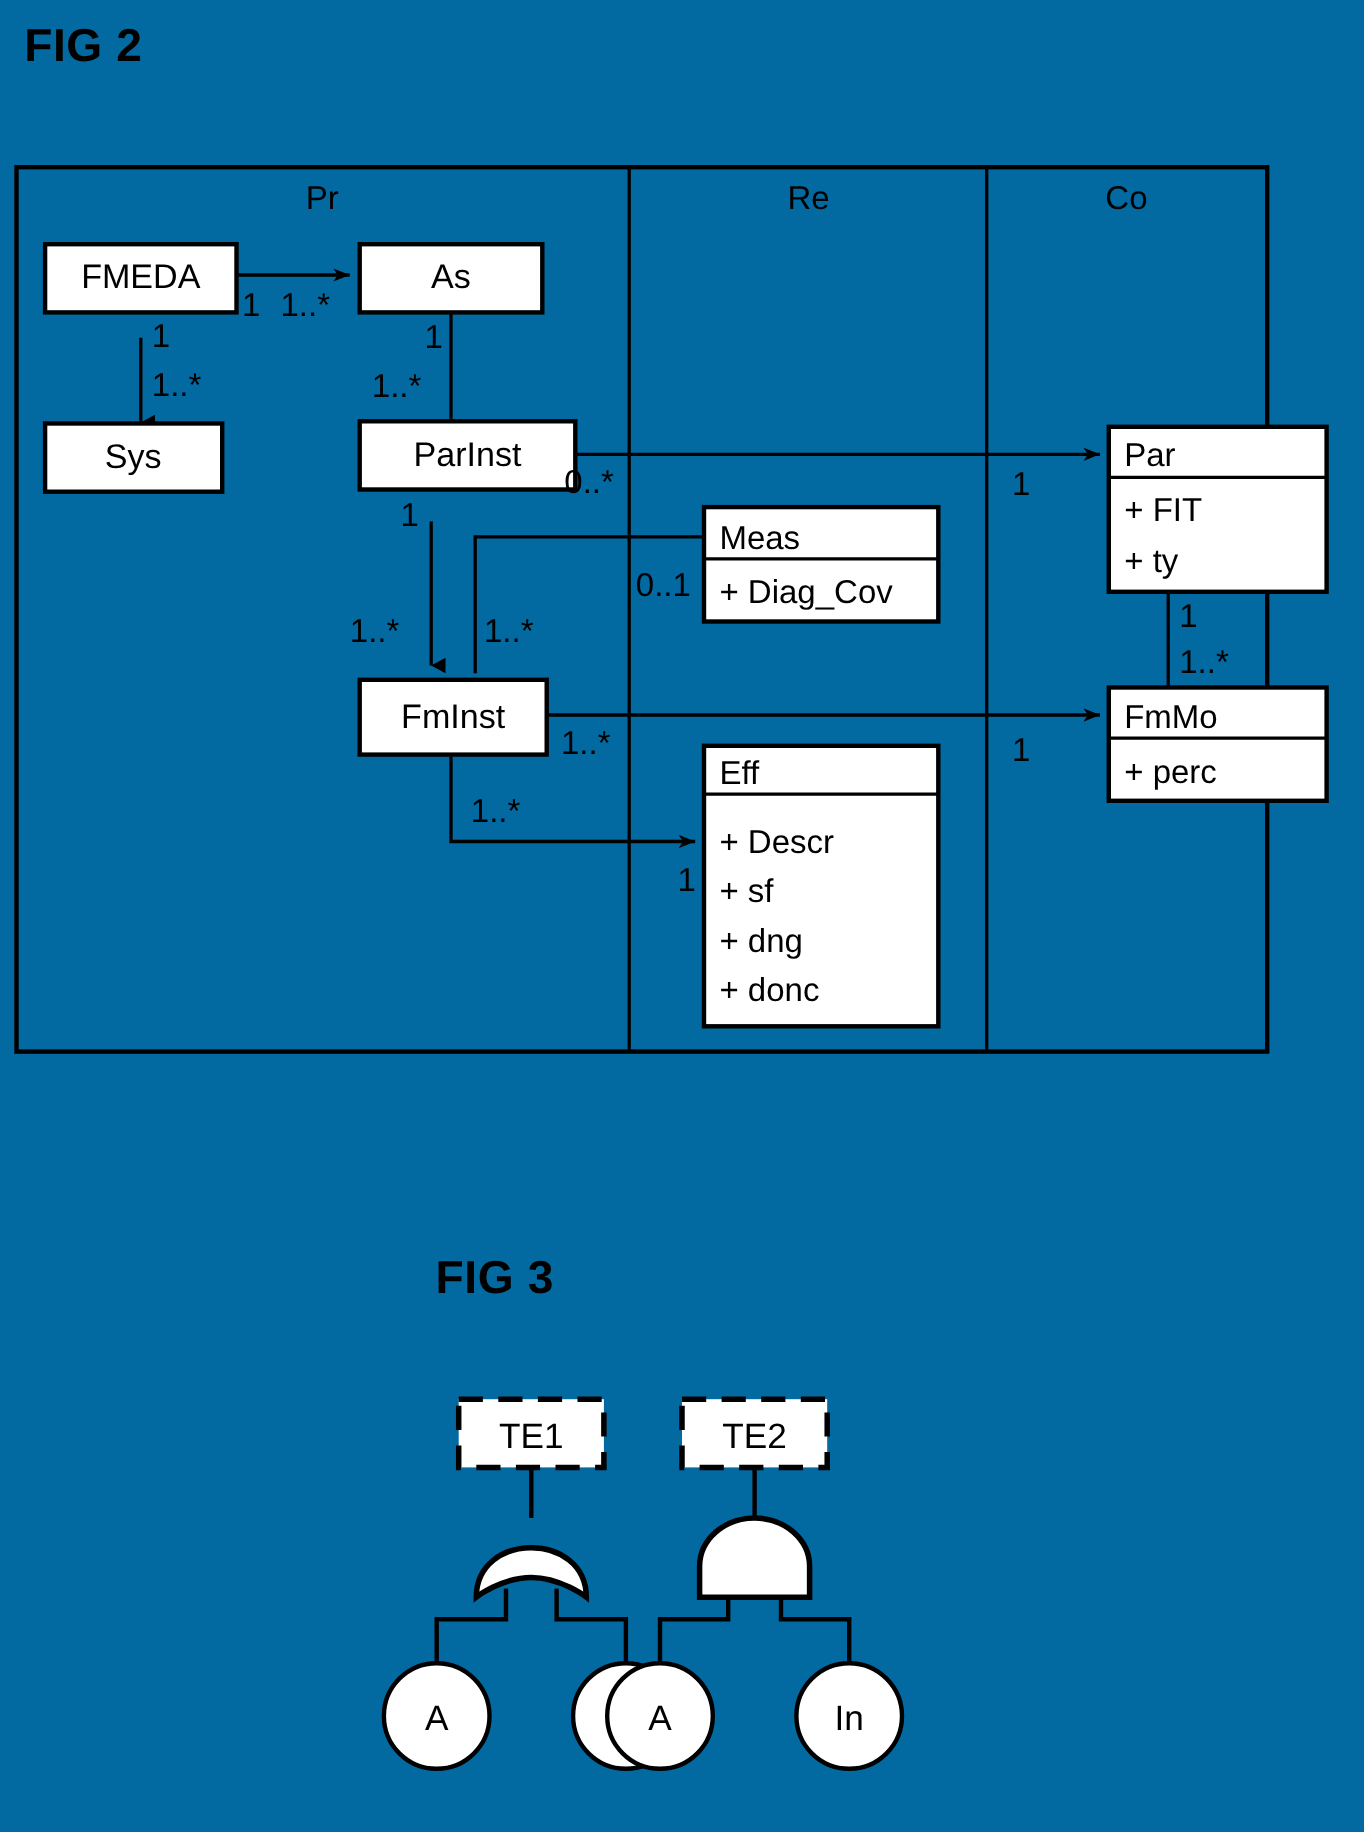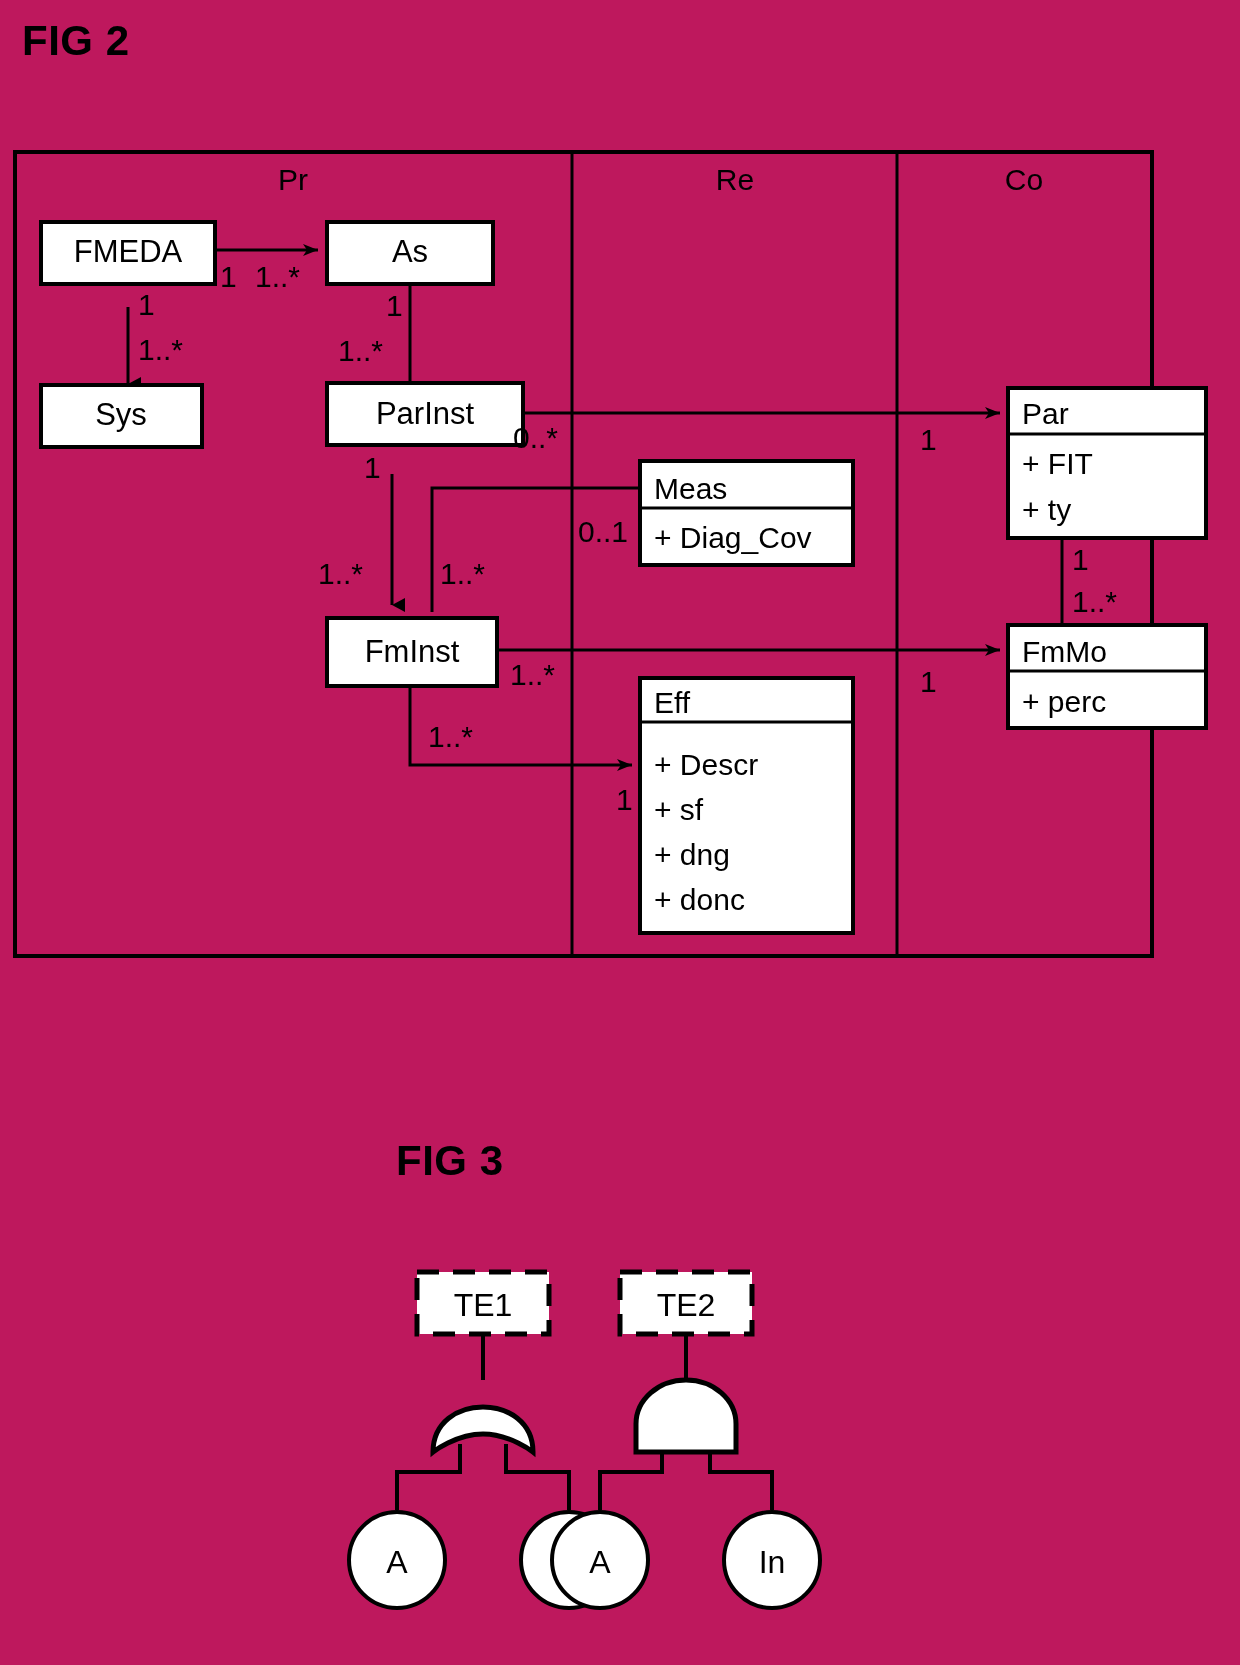--- a/index.html
+++ b/index.html
@@ -1,17 +1,17 @@
 <!DOCTYPE html>
 <html><head>
 <meta charset="utf-8">
 <style>
   html,body{margin:0;padding:0;background:#ffffff;}
   body{width:1240px;height:1665px;font-family:"Liberation Sans",sans-serif;color:#000;}
-  #stage{position:relative;width:1240px;height:1665px;overflow:hidden;background:#be185d;}
+  #stage{position:relative;width:1240px;height:1665px;overflow:hidden;background:#0369a1;}
   svg{display:block;}
   .fig-label{font-family:"Liberation Sans",sans-serif;font-weight:bold;letter-spacing:0.5px;}
   text{font-family:"Liberation Sans",sans-serif;}
 </style>
 </head>
 <body>
 
 <div id="stage">
 
   <svg width="1240" height="1020" style="position:absolute;left:0;top:0;">

